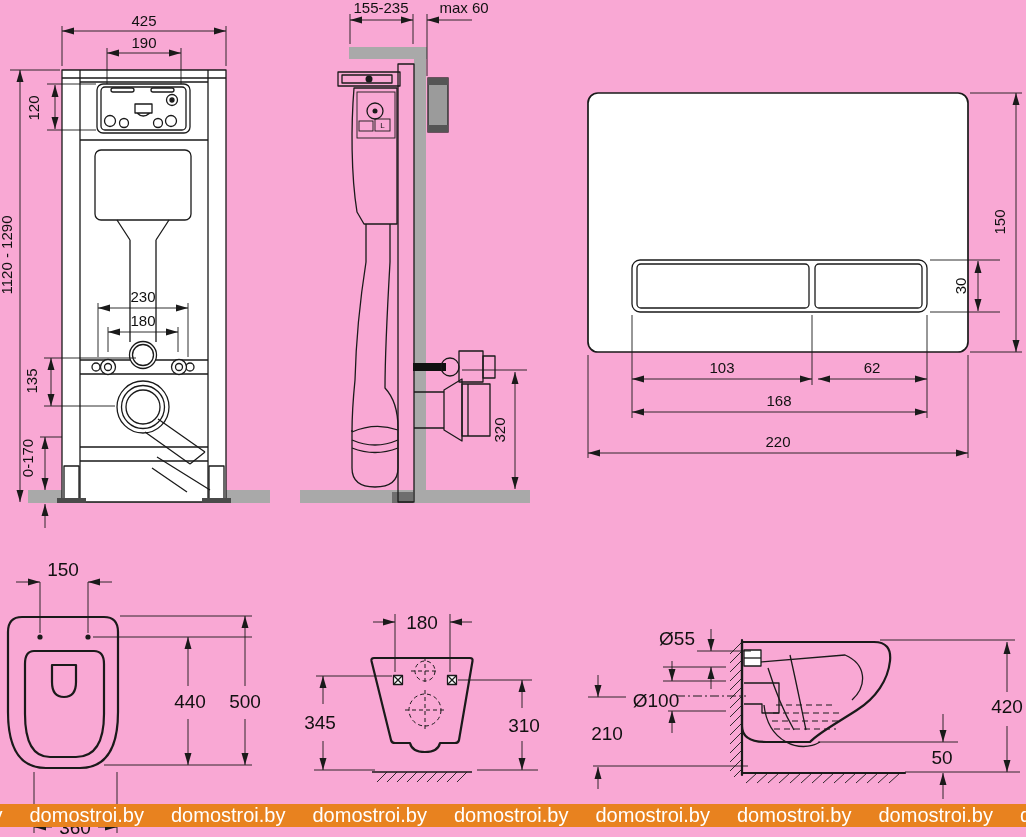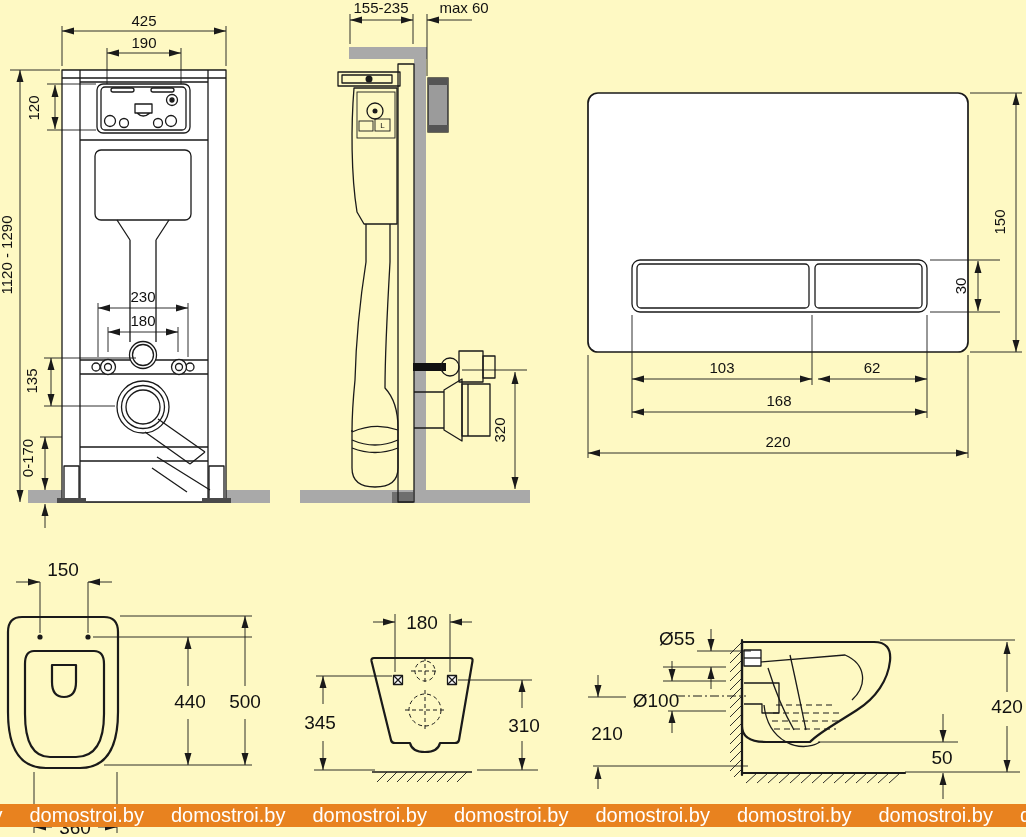--- a/index.html
+++ b/index.html
@@ -1,16 +1,16 @@
 <!DOCTYPE html>
 <html><head>
 <meta charset="utf-8">
 <style>
   html,body{margin:0;padding:0;background:#fff;}
-  .canvas{position:relative;width:1026px;height:837px;background:#fef9c3;overflow:hidden;
+  .canvas{position:relative;width:1026px;height:837px;background:#f9a8d4;overflow:hidden;
           font-family:"Liberation Sans",sans-serif;}
   svg{position:absolute;left:0;top:0;}
   .o  {stroke:#1a1a1a;stroke-width:2.2;fill:none;stroke-linejoin:round;stroke-linecap:round;}
   .o1 {stroke:#1a1a1a;stroke-width:1.3;fill:none;stroke-linejoin:round;}
   .th {stroke:#1a1a1a;stroke-width:0.9;fill:none;}
   .gray{fill:#a9a9a9;stroke:none;}
   text{fill:#111;font-family:"Liberation Sans",sans-serif;}
   .t {font-size:15px;}
   .tb{font-size:19px;}
   .t8{font-size:8px;}

